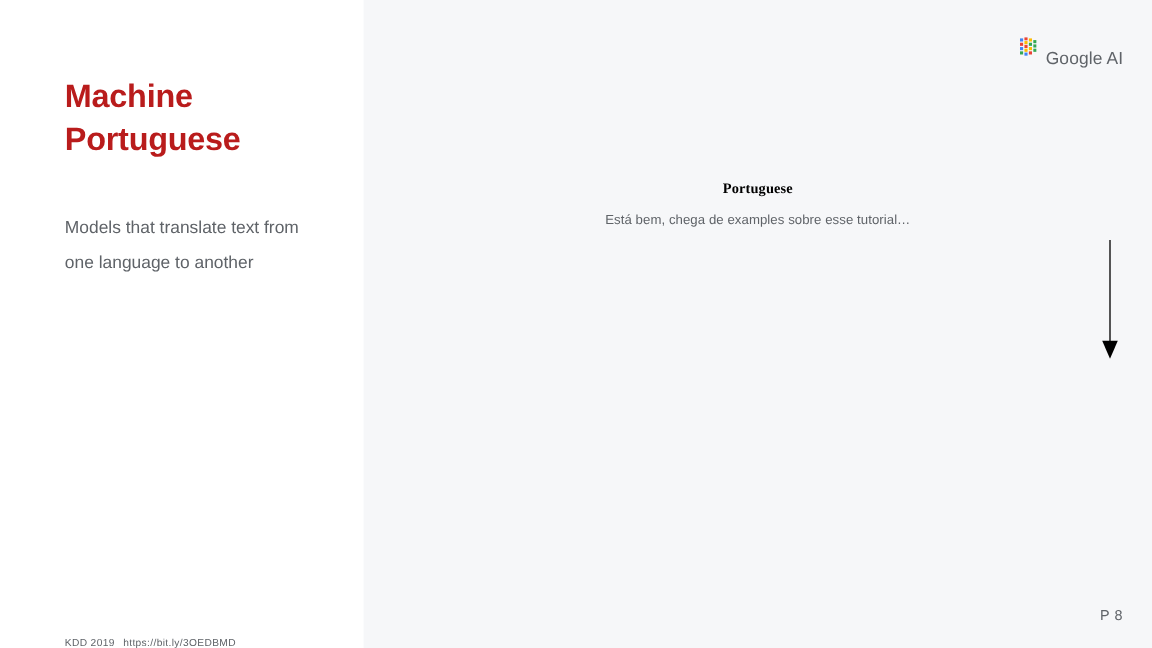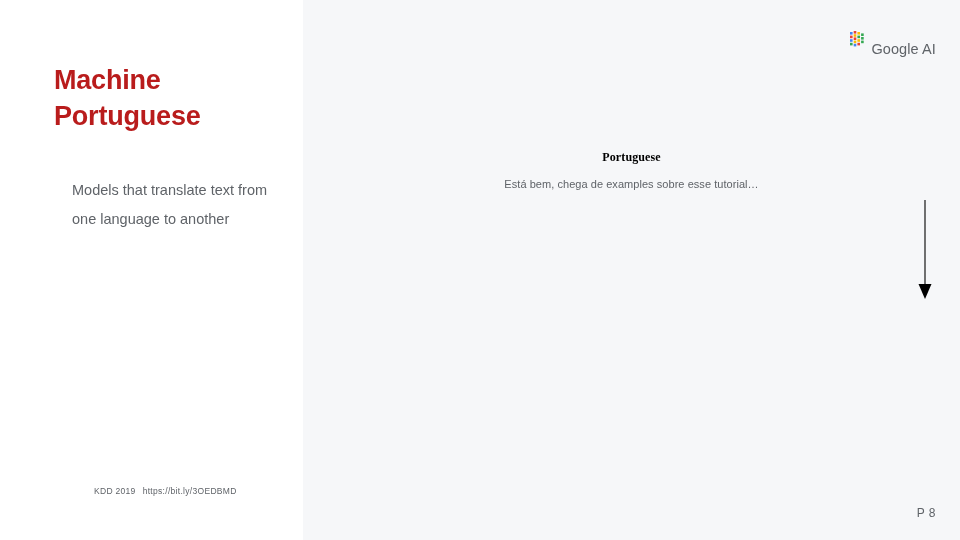--- a/index.html
+++ b/index.html
@@ -38,31 +38,29 @@
   }
   #slide-subtitle {
     position: absolute;
     left: 54px;
     top: 176px;
     width: 200px;
     font-size: 14.5px;
     line-height: 28.5px;
     font-weight: normal;
     color: #5f6368;
-    margin-left: 18px;
   }
   #footer-left {
     position: absolute;
     left: 54px;
-    top: 486px;
+    top: 530px;
     font-size: 8.5px;
     letter-spacing: 0.3px;
     color: #5f6368;
     white-space: nowrap;
-    margin-left: 40px;
   }
   #footer-left .footer-gap { display: inline-block; width: 7px; }
 
   
   #right-panel {
     position: absolute;
     left: 303px; top: 0;
     width: 657px;
     height: 540px;
     background: #f6f7f9;

